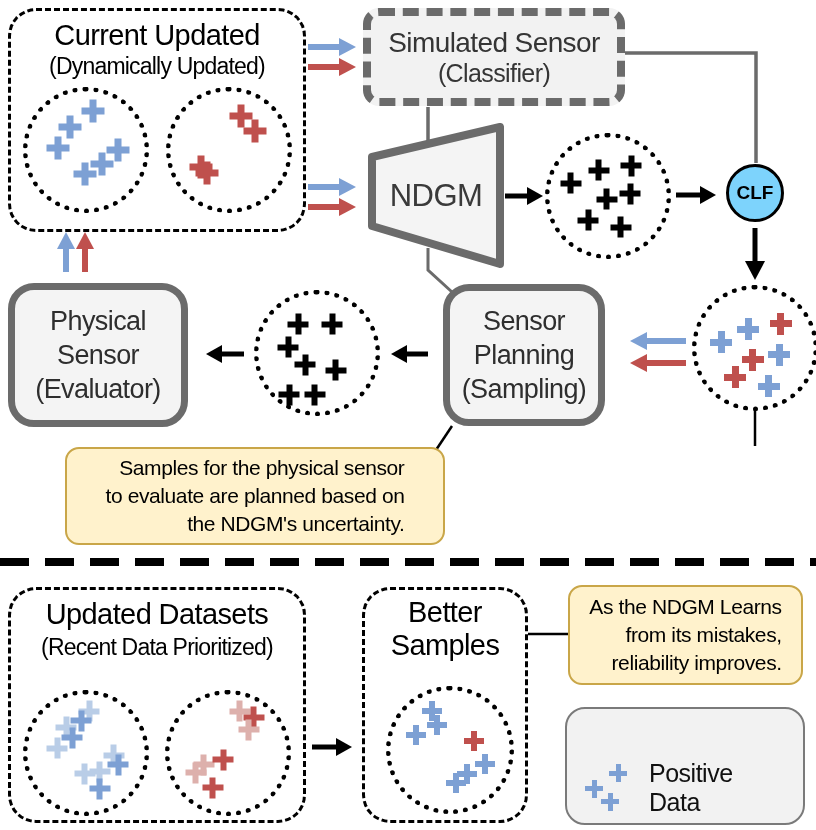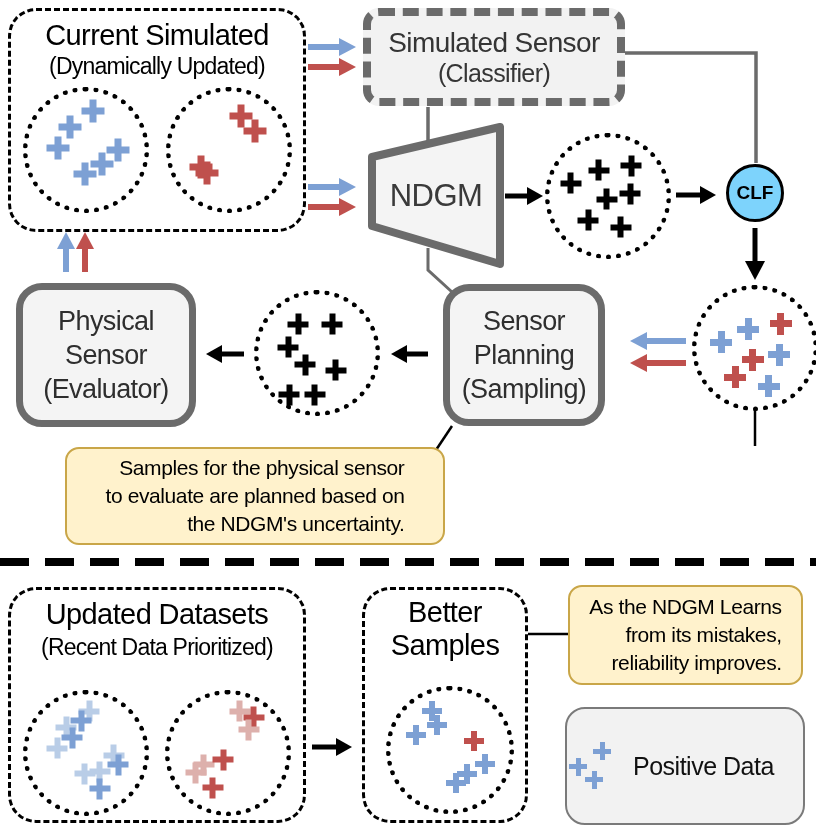--- a/index.html
+++ b/index.html
@@ -39,22 +39,22 @@
               font-size:31px;color:#3a3a3a;letter-spacing:-0.5px;}
   
   .clf{position:absolute;box-sizing:border-box;border:3px solid #000;border-radius:50%;
        background:#7dd3fc;display:flex;align-items:center;justify-content:center;
        font-size:19px;font-weight:bold;}
   
   .divider{position:absolute;left:0;width:816px;height:8px;
            background:repeating-linear-gradient(to right,#000 0 29px,transparent 29px 45px);}
   
   .legend{position:absolute;box-sizing:border-box;background:#f2f2f2;border:2.5px solid #7a7a7a;
-          border-radius:20px;display:flex;flex-direction:column;justify-content:center;
-          padding:6px 0;}
+          border-radius:20px;display:flex;flex-direction:column;justify-content:flex-end;
+          padding:6px 16px;}
   .legend-row{display:flex;align-items:center;gap:14px;}
   .cluster{position:relative;width:52px;height:46px;flex:0 0 52px;}
   .legend-label{font-size:25px;color:#111;letter-spacing:-0.5px;}
   
   #wires{position:absolute;left:0;top:0;pointer-events:none;}
   .wire-gray{stroke:var(--gray);fill:none;}
   .wire-black{stroke:#000;fill:none;}
   .sh-blue{stroke:var(--blue);stroke-width:6;fill:none;}
   .hd-blue{fill:var(--blue);}
   .sh-red{stroke:var(--red);stroke-width:6;fill:none;}
@@ -151,21 +151,21 @@
       <line class="sh-black" x1="312" y1="747" x2="337" y2="747"></line>
         <polygon class="hd-black" points="336,738 352,747 336,756"></polygon>
     </g>
 
     <g>
       <polygon points="372,157 500,127 500,264 372,226" fill="#f4f4f4" stroke="#6b6b6b" stroke-width="8" stroke-linejoin="round"></polygon>
     </g>
   </svg>
 
   <div class="dashbox" style="left:8px;top:8px;width:298px;height:224px;">
-    <div class="bt" style="top:8px;">Current Simulated</div>
+    <div class="bt" style="top:8px;">Current Updated</div>
     <div class="bs" style="top:42px;">(Dynamically Updated)</div>
     <div class="dotcircle" style="left:12px;top:76px;width:126px;height:126px;">
         <span class="plus" style="left: 56%; top: 16%; width: 23px; height: 23px; --c: #7da0d4; --t: 7px;"></span>
         <span class="plus" style="left: 36%; top: 30%; width: 23px; height: 23px; --c: #7da0d4; --t: 7px;"></span>
         <span class="plus" style="left: 26%; top: 48%; width: 23px; height: 23px; --c: #7da0d4; --t: 7px;"></span>
         <span class="plus" style="left: 78%; top: 50%; width: 23px; height: 23px; --c: #7da0d4; --t: 7px;"></span>
         <span class="plus" style="left: 64%; top: 62%; width: 23px; height: 23px; --c: #7da0d4; --t: 7px;"></span>
         <span class="plus" style="left: 49%; top: 71%; width: 23px; height: 23px; --c: #7da0d4; --t: 7px;"></span>
       </div>
     <div class="dotcircle" style="left:155px;top:76px;width:126px;height:126px;">
@@ -216,21 +216,21 @@
   <div class="dotcircle" style="left:254px;top:290px;width:126px;height:126px;">
       <span class="plus" style="left: 34%; top: 25%; width: 21px; height: 21px; --c: #000000; --t: 6px;"></span>
       <span class="plus" style="left: 63%; top: 25%; width: 21px; height: 21px; --c: #000000; --t: 6px;"></span>
       <span class="plus" style="left: 25%; top: 45%; width: 21px; height: 21px; --c: #000000; --t: 6px;"></span>
       <span class="plus" style="left: 40%; top: 60%; width: 21px; height: 21px; --c: #000000; --t: 6px;"></span>
       <span class="plus" style="left: 66%; top: 65%; width: 21px; height: 21px; --c: #000000; --t: 6px;"></span>
       <span class="plus" style="left: 26%; top: 86%; width: 21px; height: 21px; --c: #000000; --t: 6px;"></span>
       <span class="plus" style="left: 48%; top: 86%; width: 21px; height: 21px; --c: #000000; --t: 6px;"></span>
     </div>
 
-  <div class="graybox" style="left:16px;top:283px;width:180px;height:144px;">
+  <div class="graybox" style="left:8px;top:283px;width:180px;height:144px;">
     <div class="txt">Physical
 Sensor
 (Evaluator)</div>
   </div>
 
   <div class="note" style="left:65px;top:447px;width:380px;height:98px;">
     <div class="txt">Samples for the physical sensor
 to evaluate are planned based on
 the NDGM's uncertainty.</div>
   </div>

